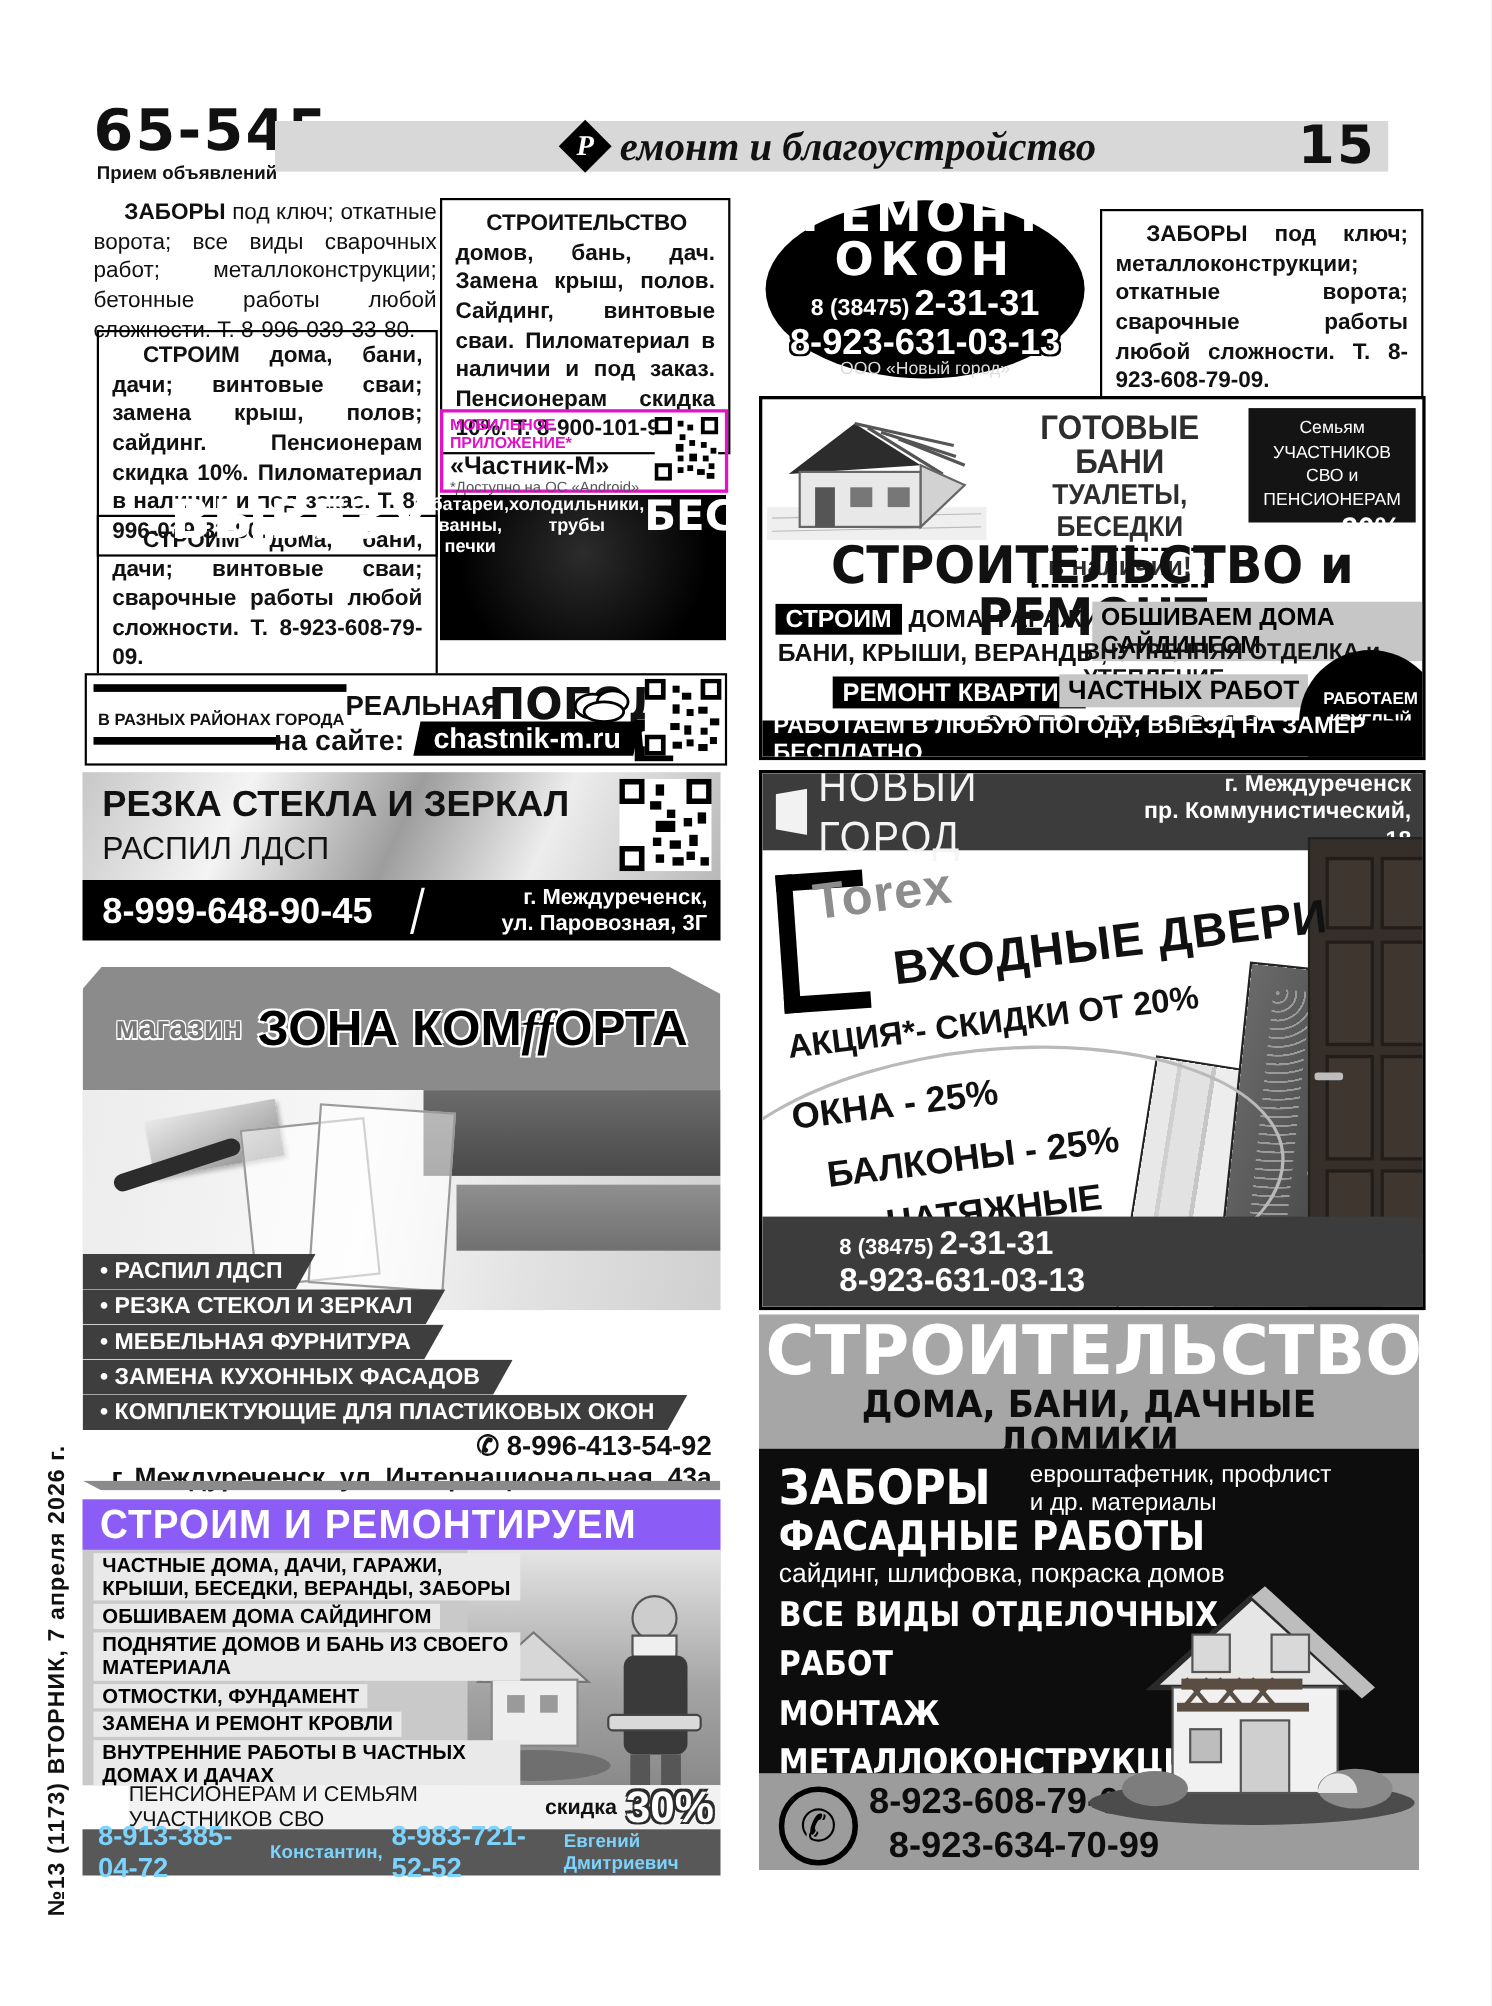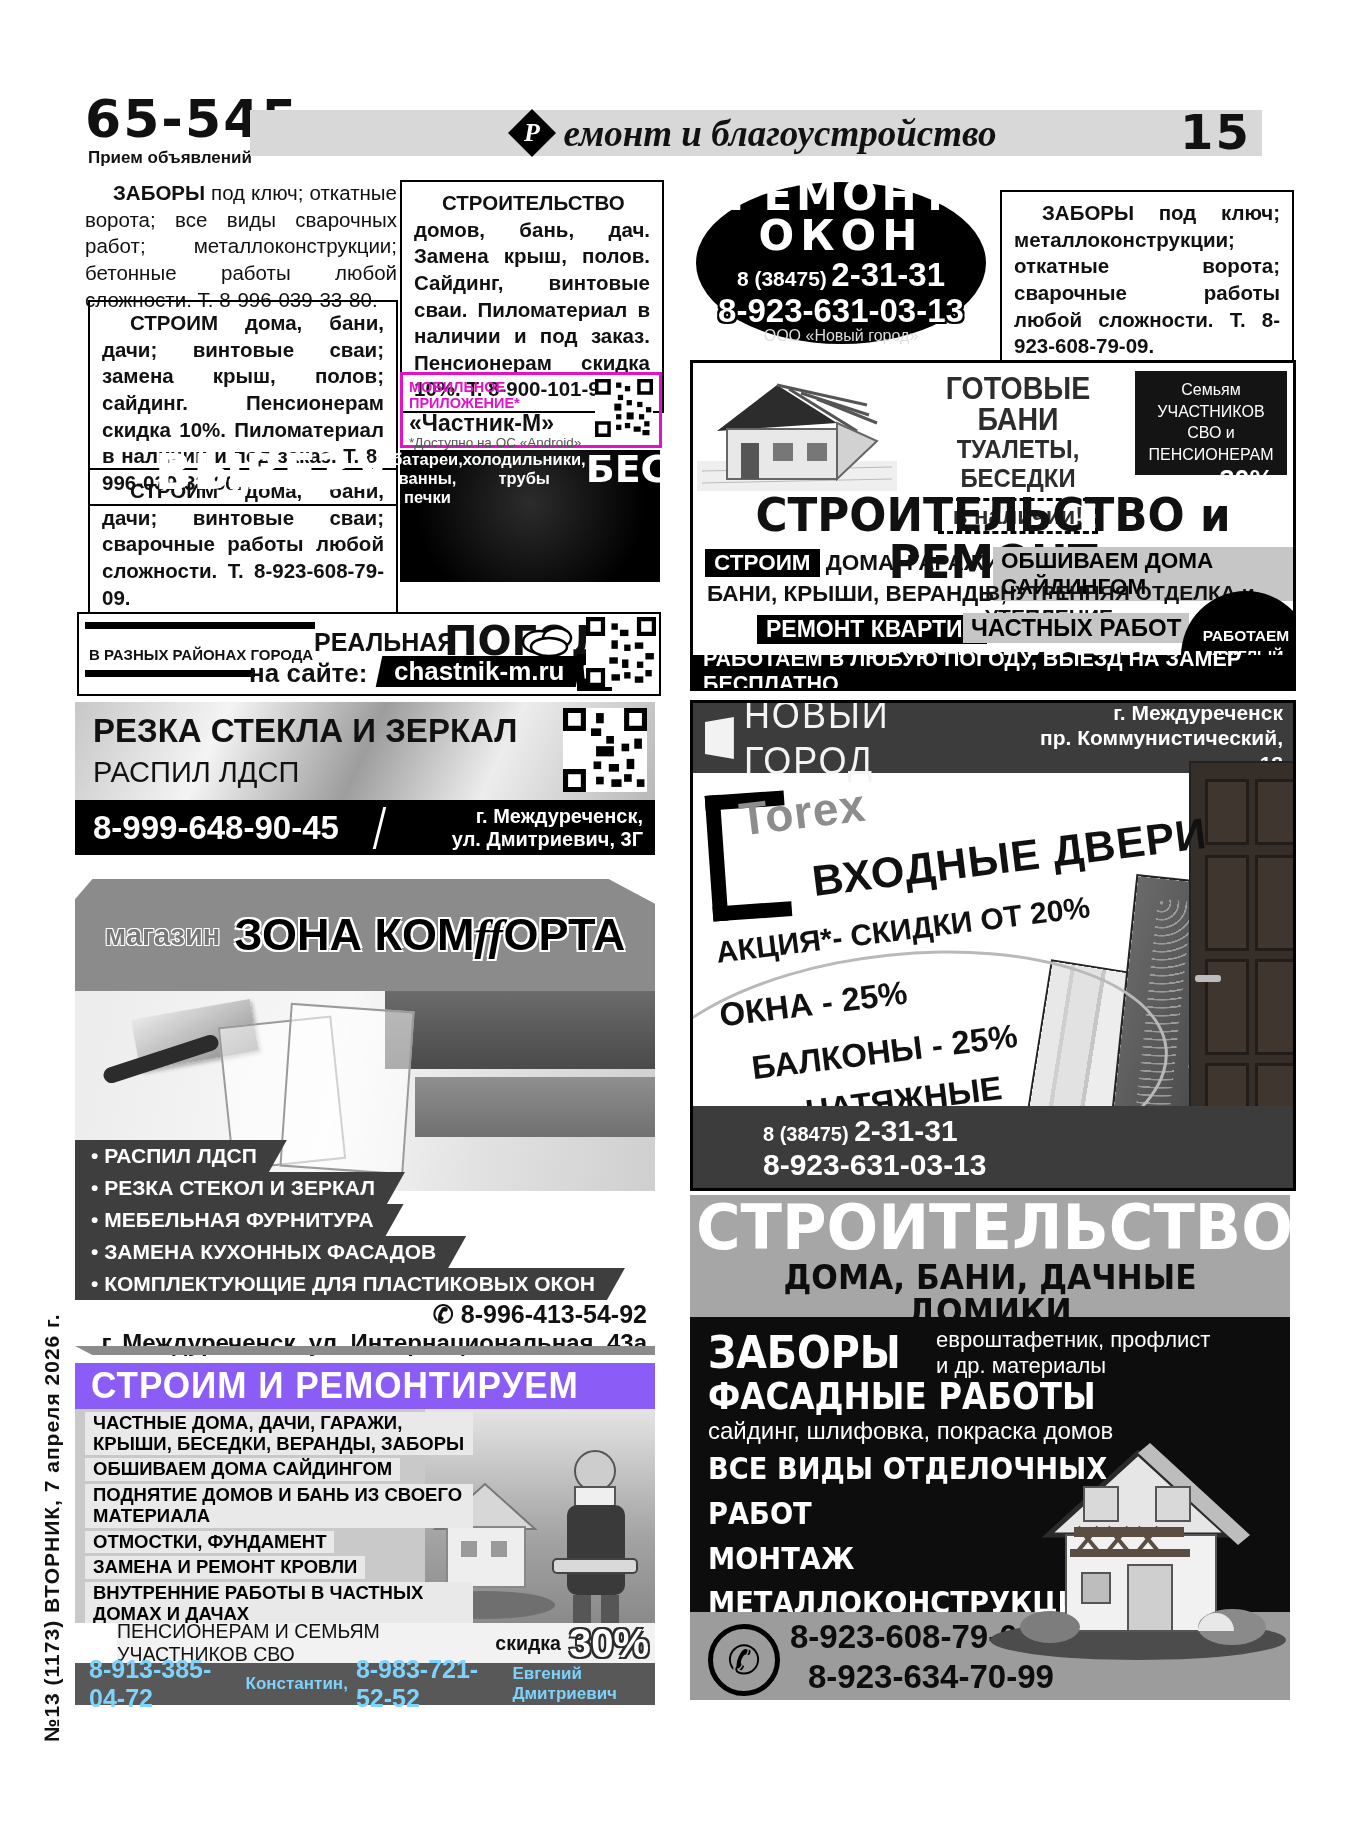--- a/index.html
+++ b/index.html
@@ -328,21 +328,21 @@
             <rect x="24" y="26" width="3" height="3"></rect>
           <rect x="29" y="28" width="3" height="3"></rect>
         </g>
       </svg>
     </div>
     <div class="glass-bot">
       <div class="glass-phone">8-999-648-90-45</div>
       <div class="glass-div"></div>
       <div class="glass-addr">
         <div>г. Междуреченск,</div>
-        <div>ул. Дмитриевич, 3Г</div>
+        <div>ул. Паровозная, 3Г</div>
       </div>
     </div>
   </div>
 
   <div class="abs comfort">
     <div class="cz-band">
       <span class="cz-store">магазин</span>
       <span class="cz-name"><span>ЗОНА КОМ</span><span class="ff">ff</span><span>ОРТА</span></span>
     </div>
     <div class="cz-photo">

